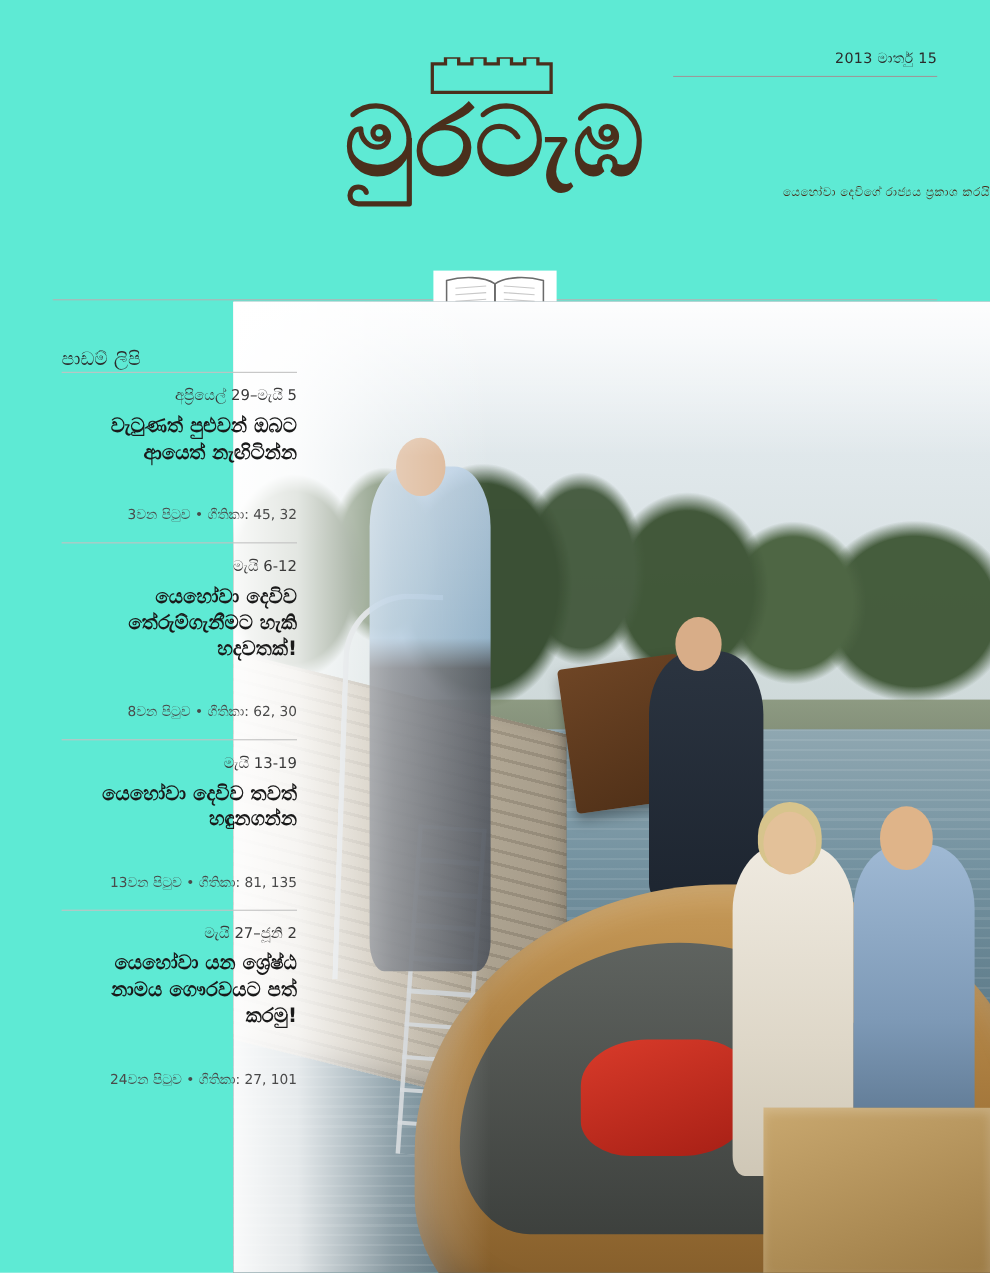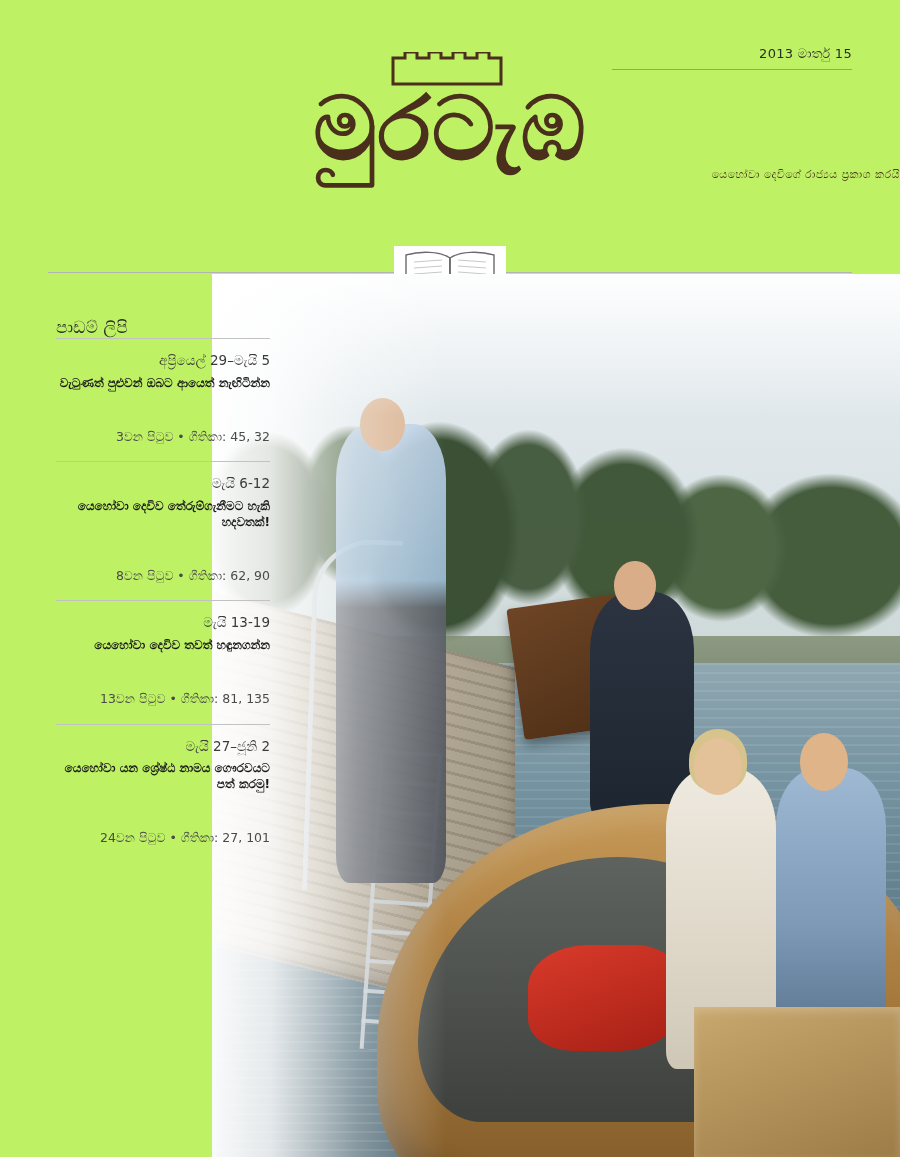--- a/index.html
+++ b/index.html
@@ -12,21 +12,21 @@
     font-family: "DejaVu Sans", "Liberation Sans", sans-serif;
     width: 900px;
     height: 1157px;
     position: relative;
     overflow: hidden;
   }
 
   .page {
     position: absolute;
     inset: 0;
-    background: #bef264;
+    background: #5eead4;
     text-decoration: underline;
   }
 
   
   .date-line {
     position: absolute;
     top: 46px;
     right: 48px;
     text-align: right;
     width: 240px;
@@ -318,21 +318,21 @@
     margin-bottom: 16px;
     text-align: right;
   }
   .entry-dates {
     font-size: 13.5px;
     color: #3a3a3a;
     margin-bottom: 6px;
     line-height: 1.4;
   }
   .entry-title {
-    font-size: 12px;
+    font-size: 18px;
     font-weight: bold;
     color: #1a1a1a;
     line-height: 1.32;
     margin-bottom: 7px;
   }
   .entry-meta {
     font-size: 12.5px;
     color: #4a4a4a;
     line-height: 1.4;
     margin-top: 36px;
@@ -404,21 +404,21 @@
 
     <div class="entry">
       <div class="entry-dates">අප්‍රියෙල් 29–මැයි 5</div>
       <div class="entry-title">වැටුණත් පුළුවන් ඔබට ආයෙත් නැඟිටින්න</div>
       <div class="entry-meta">3වන පිටුව • ගීතිකා: 45, 32</div>
     </div>
 
     <div class="entry">
       <div class="entry-dates">මැයි 6-12</div>
       <div class="entry-title">යෙහෝවා දෙවිව තේරුම්ගැනීමට හැකි හදවතක්!</div>
-      <div class="entry-meta">8වන පිටුව • ගීතිකා: 62, 90</div>
+      <div class="entry-meta">8වන පිටුව • ගීතිකා: 62, 30</div>
     </div>
 
     <div class="entry">
       <div class="entry-dates">මැයි 13-19</div>
       <div class="entry-title">යෙහෝවා දෙවිව තවත් හඳුනගන්න</div>
       <div class="entry-meta">13වන පිටුව • ගීතිකා: 81, 135</div>
     </div>
 
 
     <div class="entry">

